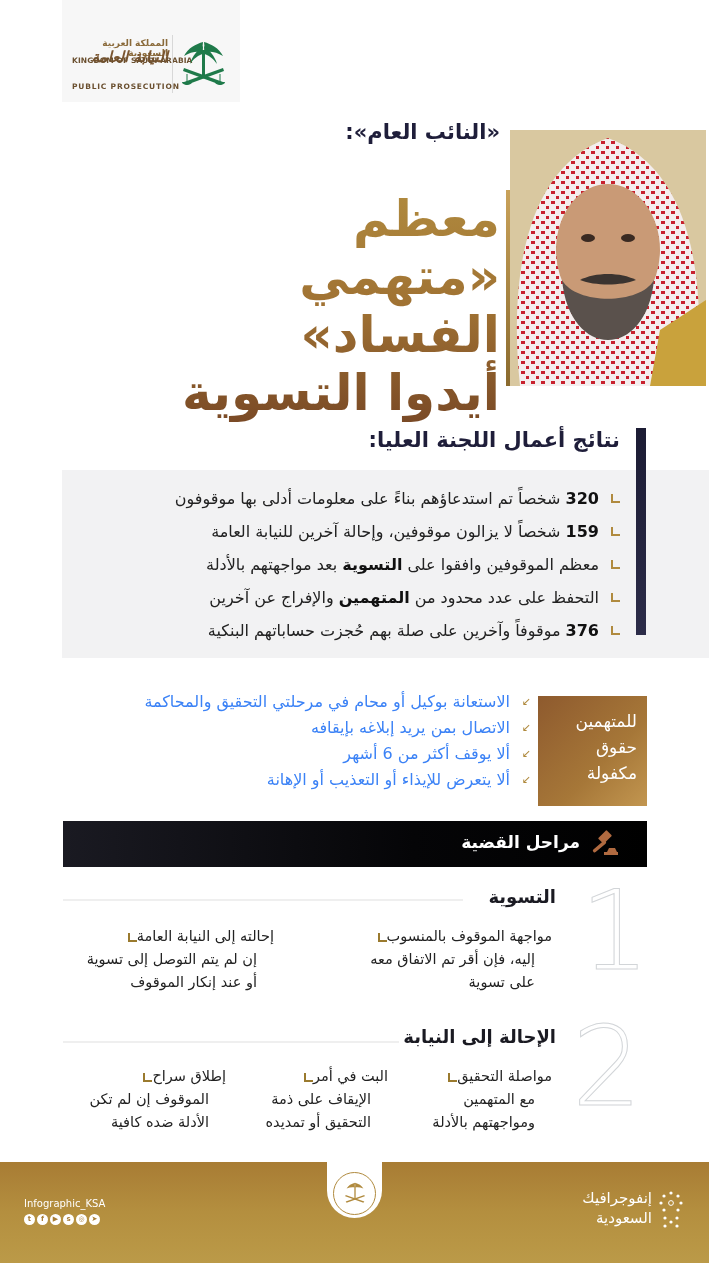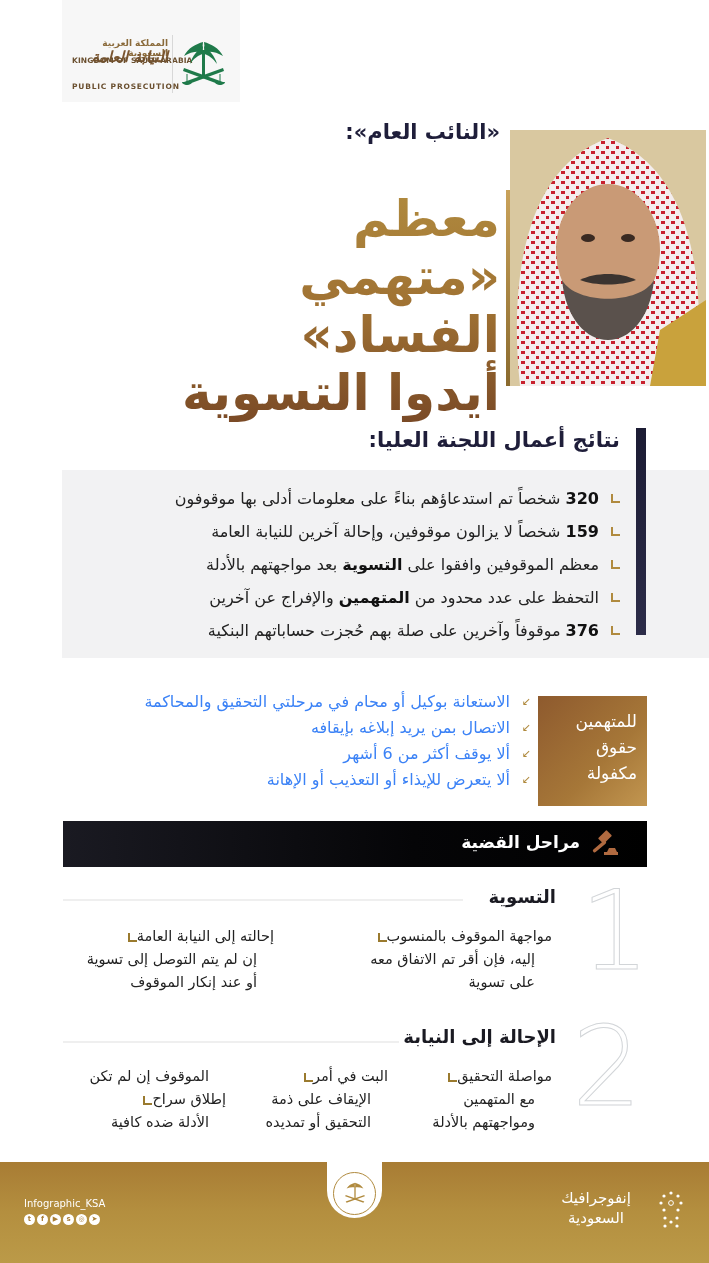--- a/index.html
+++ b/index.html
@@ -58,21 +58,21 @@
   .stage-col { font-size: 14.5px; line-height: 23px; color: #222; direction: rtl; text-align: right; }
   .stage-col .sb { display: inline-block; width: 9px; height: 9px; border-left: 2px solid #9a7a2e; border-bottom: 2px solid #9a7a2e; margin-left: 6px; vertical-align: middle; }
 
   
   .footer { left: 0; top: 1162px; width: 709px; height: 101px; background: linear-gradient(180deg,#a87c34 0%,#b48f3f 50%,#bb9a48 100%); }
   .footer-tab { left: 327px; top: 1162px; width: 55px; height: 56px; background: #ffffff; border-radius: 0 0 28px 28px; }
   .footer-emblem { left: 333px; top: 1172px; width: 43px; height: 43px; border: 1.5px solid #b08a3e; border-radius: 50%; display: flex; align-items: center; justify-content: center; }
   .footer-handle { left: 24px; top: 1198px; font-size: 10px; color: #ffffff; font-family: "DejaVu Sans", sans-serif; }
   .social-row { left: 24px; top: 1214px; display: flex; gap: 2px; }
   .social-icon { width: 11px; height: 11px; border-radius: 50%; background: #ffffff; color: #a87c34; font-size: 7px; line-height: 11px; text-align: center; font-weight: bold; }
-  .brand-text { left: 540px; top: 1188px; width: 112px; font-size: 15px; line-height: 20px; color: #ffffff; text-align: center; direction: rtl; }
+  .brand-text { left: 540px; top: 1188px; width: 112px; font-size: 15px; line-height: 20px; color: #ffffff; text-align: right; direction: rtl; }
   .brand-icon { left: 658px; top: 1190px; width: 26px; height: 40px; }
 </style>
 </head>
 <body>
 
 <div class="abs logo-box"></div>
 <div class="abs logo-ar1 rtl">المملكة العربية السعودية</div>
 <div class="abs logo-ar2 rtl">النيابة العامة</div>
 <div class="abs logo-en1">KINGDOM OF SAUDI ARABIA</div>
 <div class="abs logo-en2">PUBLIC PROSECUTION</div>
@@ -207,22 +207,22 @@
   <div><span>مواصلة التحقيق</span><span class="sb"></span></div>
   <div style="padding-right:17px;">مع المتهمين</div>
   <div style="padding-right:17px;">ومواجهتهم بالأدلة</div>
 </div>
 <div class="abs stage-col" style="left:236px; top:1065px; width:152px;">
   <div><span>البت في أمر</span><span class="sb"></span></div>
   <div style="padding-right:17px;">الإيقاف على ذمة</div>
   <div style="padding-right:17px;">التحقيق أو تمديده</div>
 </div>
 <div class="abs stage-col" style="left:62px; top:1065px; width:164px;">
+  <div><span>إطلاق سراح</span><span class="sb"></span></div>
   <div style="padding-right:17px;">الموقوف إن لم تكن</div>
-  <div><span>إطلاق سراح</span><span class="sb"></span></div>
   <div style="padding-right:17px;">الأدلة ضده كافية</div>
 </div>
 
 <div class="abs footer"></div>
 <div class="abs footer-tab"></div>
 <div class="abs footer-emblem">
   <svg viewBox="0 0 30 30" width="28" height="28">
     <g fill="#b08a3e">
       <path d="M15 3 C11 4 8 6 6 9 C9 8 12 7.5 14.5 8 Z"></path>
       <path d="M15 3 C19 4 22 6 24 9 C21 8 18 7.5 15.5 8 Z"></path>

